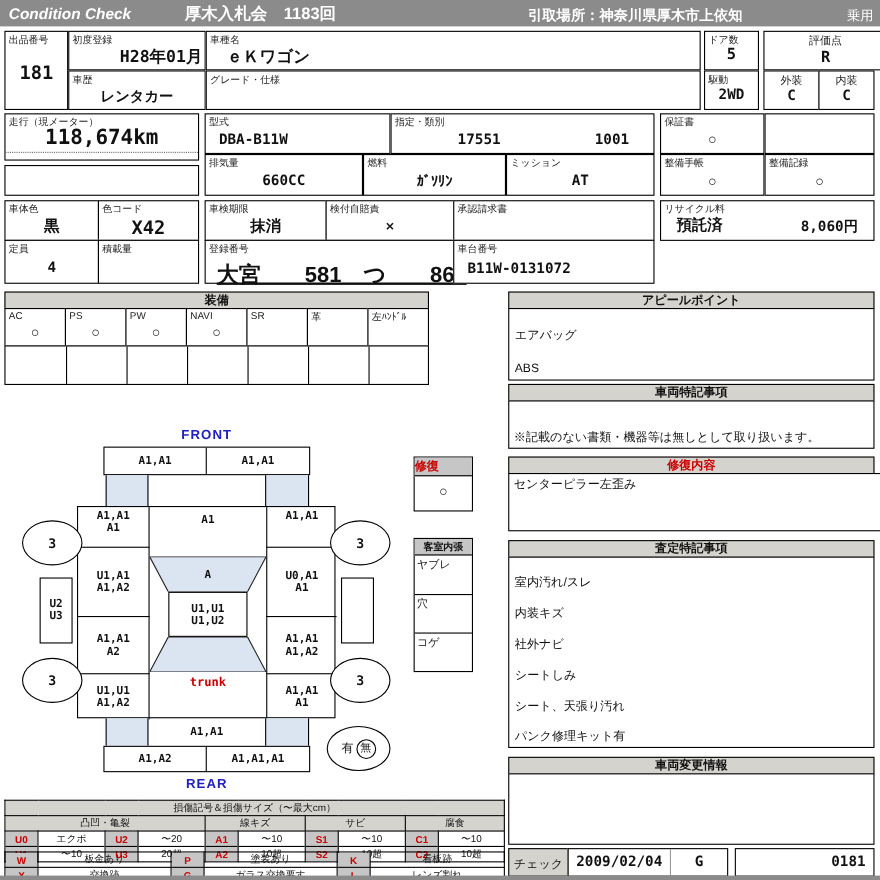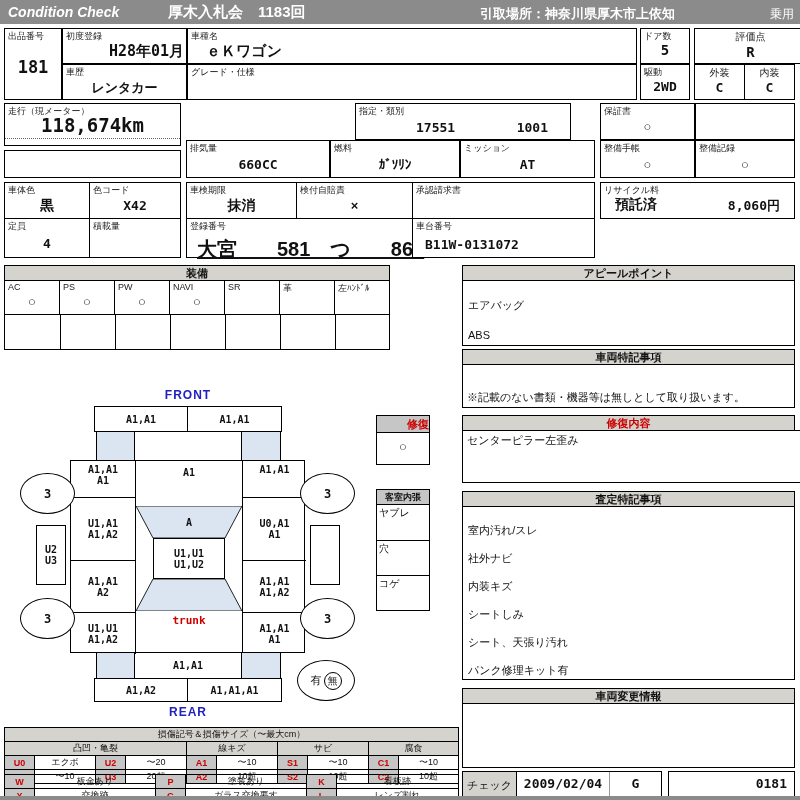--- a/index.html
+++ b/index.html
@@ -81,21 +81,25 @@
   <div class="box" style="left:744px;top:64px;width:51px;height:36px;">
     <span class="lblc">内装</span>
     <div class="val mono" style="top:15px;font-size:13px;">C</div>
   </div>
 
   <div class="box" style="left:4px;top:103px;width:177px;height:43px;">
     <span class="lbl">走行（現メーター）</span>
     <div class="val mono" style="top:10px;font-size:19px;border-bottom:1px dotted #666;padding-bottom:2px;">118,674km</div>
   </div>
   <div class="box" style="left:4px;top:150px;width:177px;height:28px;"></div>
-  <div class="box" style="left:355px;top:103px;width:216px;height:37px;text-align:center;">
+  <div class="box" style="left:186px;top:103px;width:169px;height:37px;">
+    <span class="lbl">型式</span>
+    <div class="abs mono" style="left:12px;top:16px;font-size:13px;font-weight:bold;">DBA-B11W</div>
+  </div>
+  <div class="box" style="left:355px;top:103px;width:240px;height:37px;text-align:center;">
     <span class="lbl">指定・類別</span>
     <div class="abs mono" style="left:60px;top:16px;font-size:13px;font-weight:bold;">17551</div>
     <div class="abs mono" style="right:22px;top:16px;font-size:13px;font-weight:bold;">1001</div>
   </div>
   <div class="box" style="left:186px;top:140px;width:144px;height:38px;">
     <span class="lbl">排気量</span>
     <div class="val mono" style="top:16px;font-size:13px;">660CC</div>
   </div>
   <div class="box" style="left:330px;top:140px;width:130px;height:38px;">
     <span class="lbl">燃料</span>
@@ -118,21 +122,21 @@
     <span class="lbl">整備記録</span>
     <div class="val" style="top:16px;font-size:13px;">○</div>
   </div>
 
   <div class="box" style="left:4px;top:182px;width:86px;height:37px;">
     <span class="lbl">車体色</span>
     <div class="val" style="top:14px;font-size:14px;">黒</div>
   </div>
   <div class="box" style="left:89px;top:182px;width:92px;height:37px;">
     <span class="lbl">色コード</span>
-    <div class="val mono" style="top:15px;font-size:13px;">X42</div>
+    <div class="val mono" style="top:15px;font-size:17px;">X42</div>
   </div>
   <div class="box" style="left:4px;top:218px;width:86px;height:40px;">
     <span class="lbl">定員</span>
     <div class="val mono" style="top:17px;font-size:13px;">4</div>
   </div>
   <div class="box" style="left:89px;top:218px;width:92px;height:40px;">
     <span class="lbl">積載量</span>
     <div class="val" style="top:17px;font-size:13px;"></div>
   </div>
   <div class="box" style="left:186px;top:182px;width:111px;height:37px;">
@@ -216,22 +220,22 @@
 
   <div class="hdrbar red" style="left:462px;top:415px;width:333px;height:16px;">修復内容</div>
   <div class="box" style="left:462px;top:430px;width:357px;height:53px;text-align:right;">
     <div class="abs" style="left:4px;top:2px;font-size:11px;">センターピラー左歪み</div>
   </div>
 
   <div class="hdrbar" style="left:462px;top:491px;width:333px;height:16px;">査定特記事項</div>
   <div class="box" style="left:462px;top:506px;width:333px;height:174px;">
     <div class="notes" style="left:0;top:0;right:0;line-height:14px;">
       <div>室内汚れ/スレ</div>
+      <div>内装キズ</div>
       <div>社外ナビ</div>
-      <div>内装キズ</div>
       <div>シートしみ</div>
       <div>シート、天張り汚れ</div>
       <div>パンク修理キット有</div>
       <div>下回りS小</div>
       <div>エンドパネルU</div>
       <div>ドアミラー左右キズ、格納不良</div>
     </div>
   </div>
 
   <div class="hdrbar" style="left:462px;top:688px;width:333px;height:16px;">車両変更情報</div>
@@ -314,21 +318,21 @@
 
   <div class="abs bluetxt" style="left:94px;top:705px;width:188px;text-align:center;font-weight:bold;font-size:12px;letter-spacing:1px;">REAR</div>
 
   <div class="wheel" style="left:297px;top:660px;width:58px;height:41px;font-size:11px;">
     <span style="font-weight:normal;">有</span>
     <span style="display:inline-block;width:16px;height:16px;line-height:16px;border:1px solid #000;border-radius:50%;
                  text-align:center;font-size:10px;font-weight:normal;margin-left:2px;">無</span>
   </div>
 
   <div class="box" style="left:376px;top:415px;width:54px;height:50px;">
-    <div style="height:16px;background:#c6c6c6;color:#cc0000;font-size:11px;font-weight:bold;text-align:right;
+    <div style="height:16px;background:#c6c6c6;color:#cc0000;font-size:11px;font-weight:bold;text-align:left;
                 line-height:16px;border-bottom:1px solid #000;">修復</div>
     <div style="text-align:center;font-size:13px;font-weight:bold;padding-top:6px;">○</div>
   </div>
 
   <div class="box" style="left:376px;top:489px;width:54px;height:122px;">
     <div style="height:14px;background:#c6c6c6;font-size:9px;font-weight:bold;text-align:center;line-height:14px;
                 border-bottom:1px solid #000;white-space:nowrap;">客室内張</div>
     <div style="height:35px;font-size:10px;padding:1px 2px;box-sizing:border-box;">ヤブレ</div>
     <div style="height:35px;font-size:10px;padding:1px 2px;border-top:1px solid #000;box-sizing:border-box;">穴</div>
     <div style="height:36px;font-size:10px;padding:1px 2px;border-top:1px solid #000;box-sizing:border-box;">コゲ</div>

